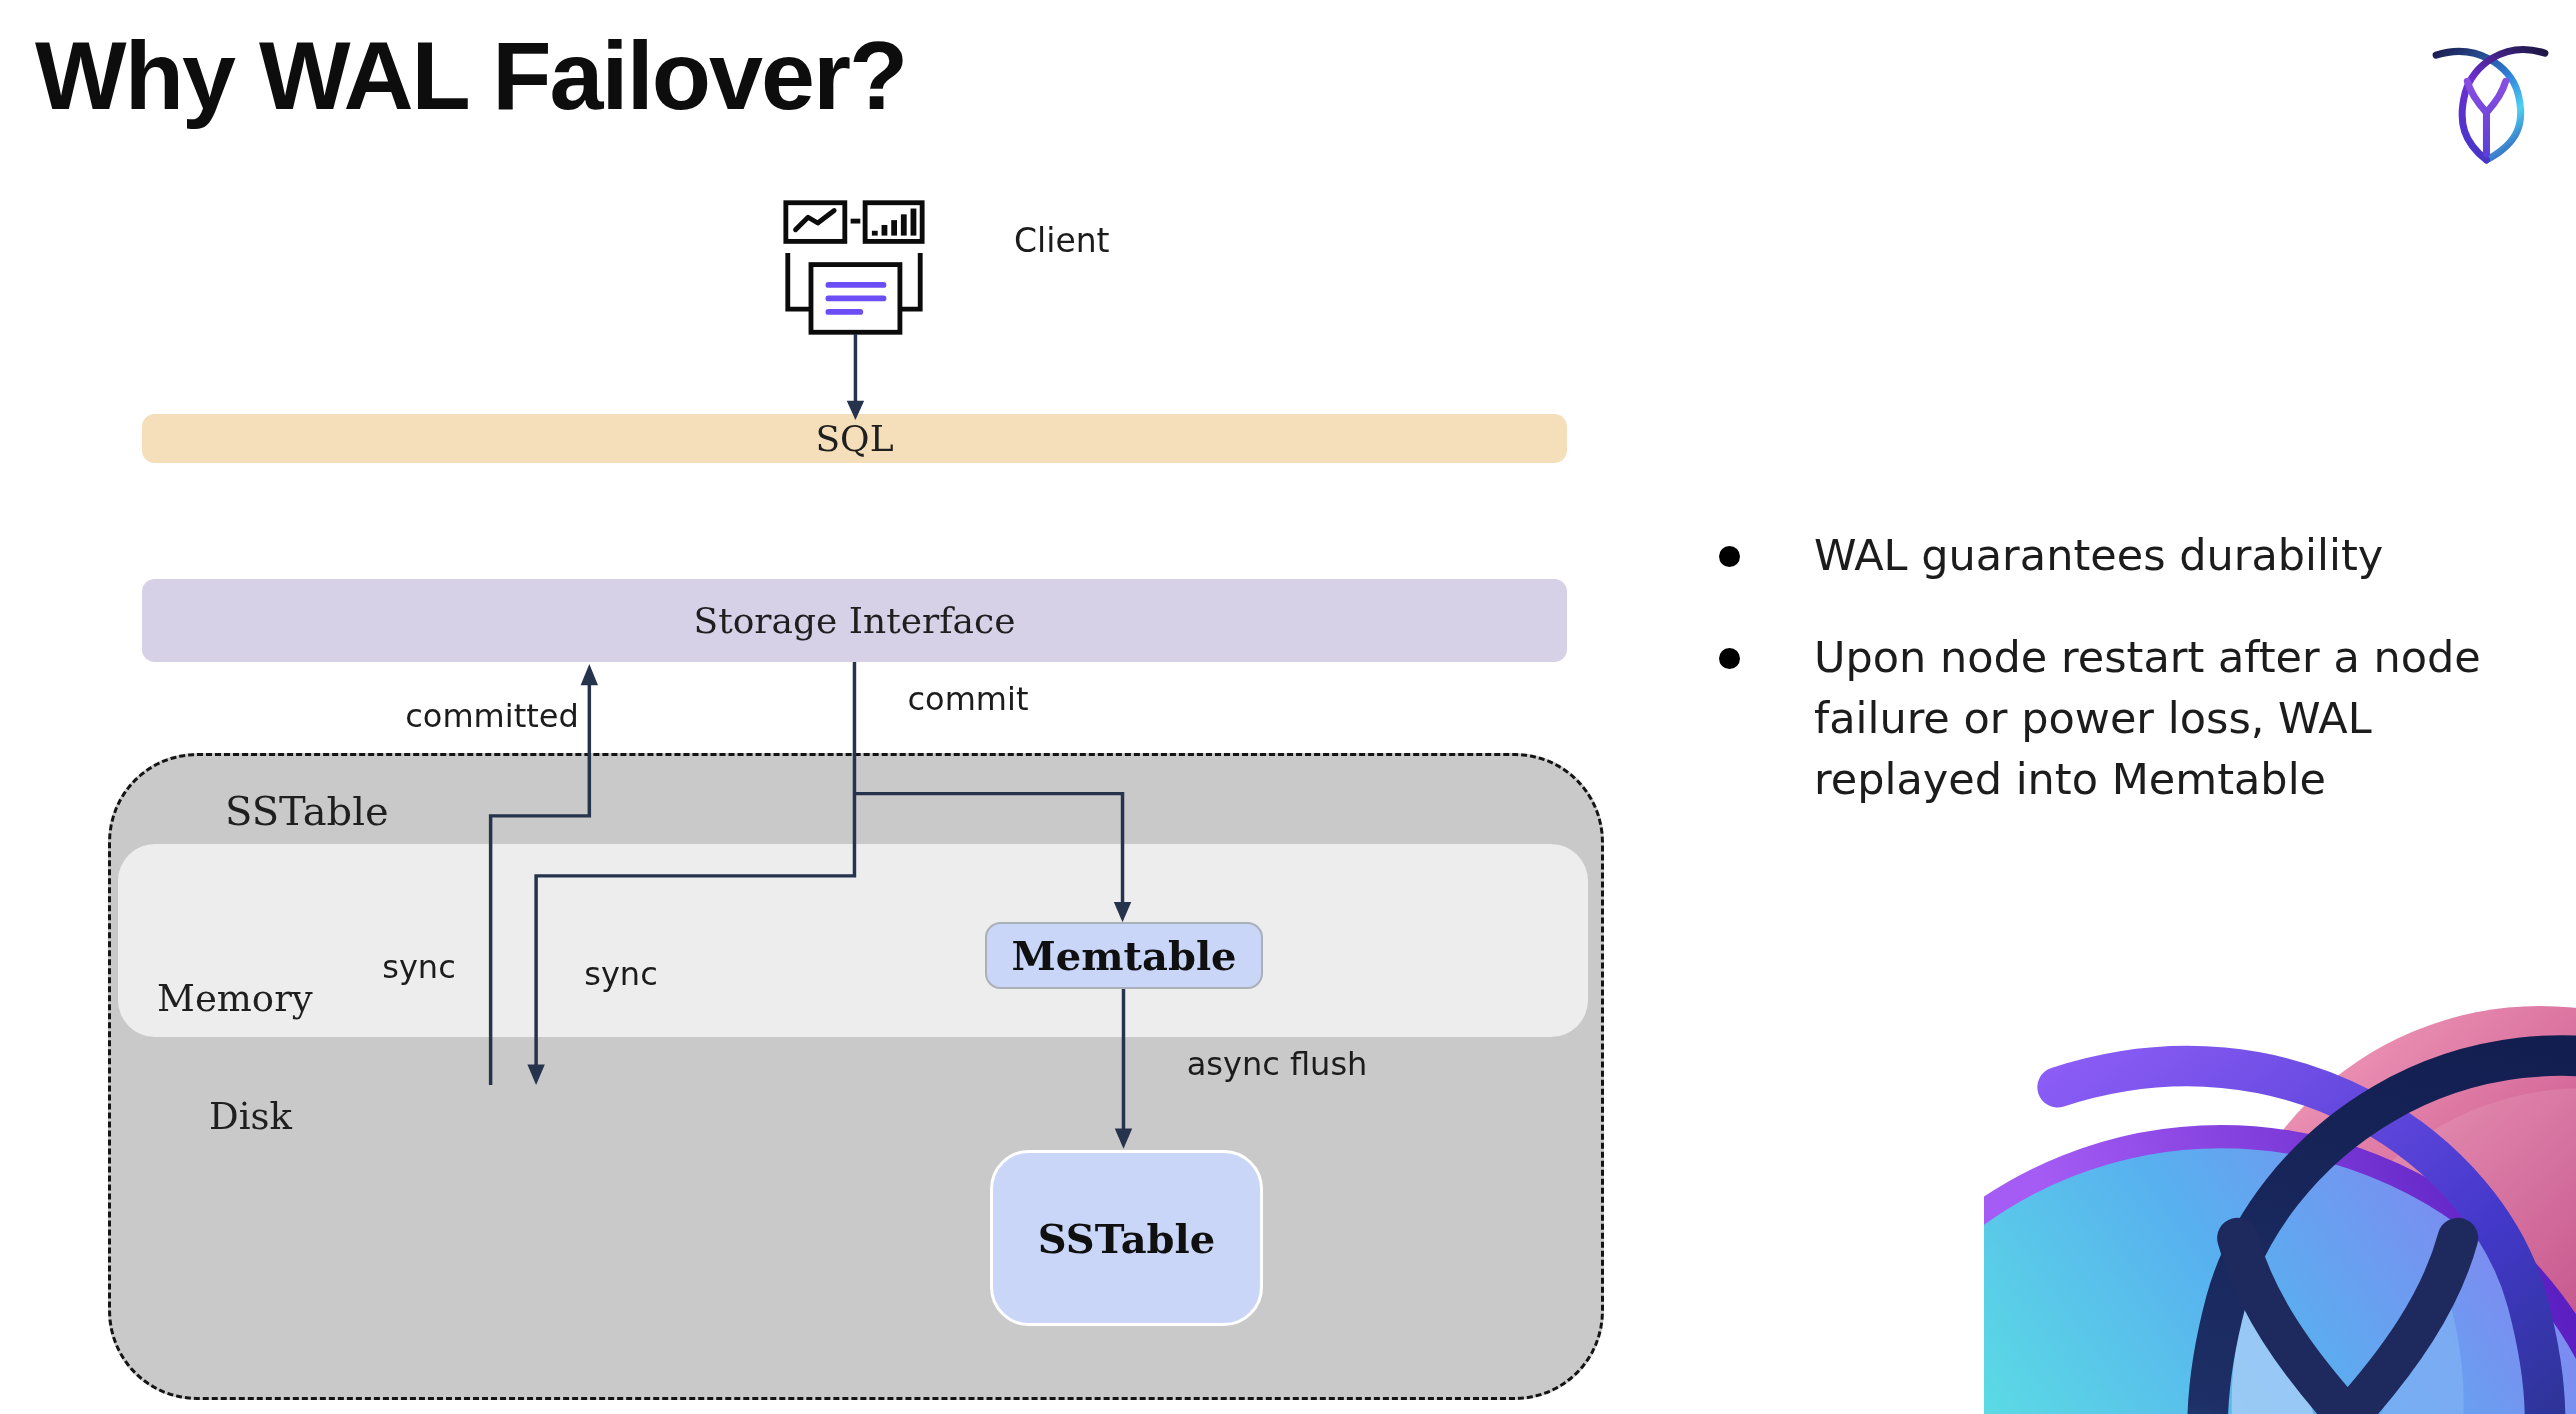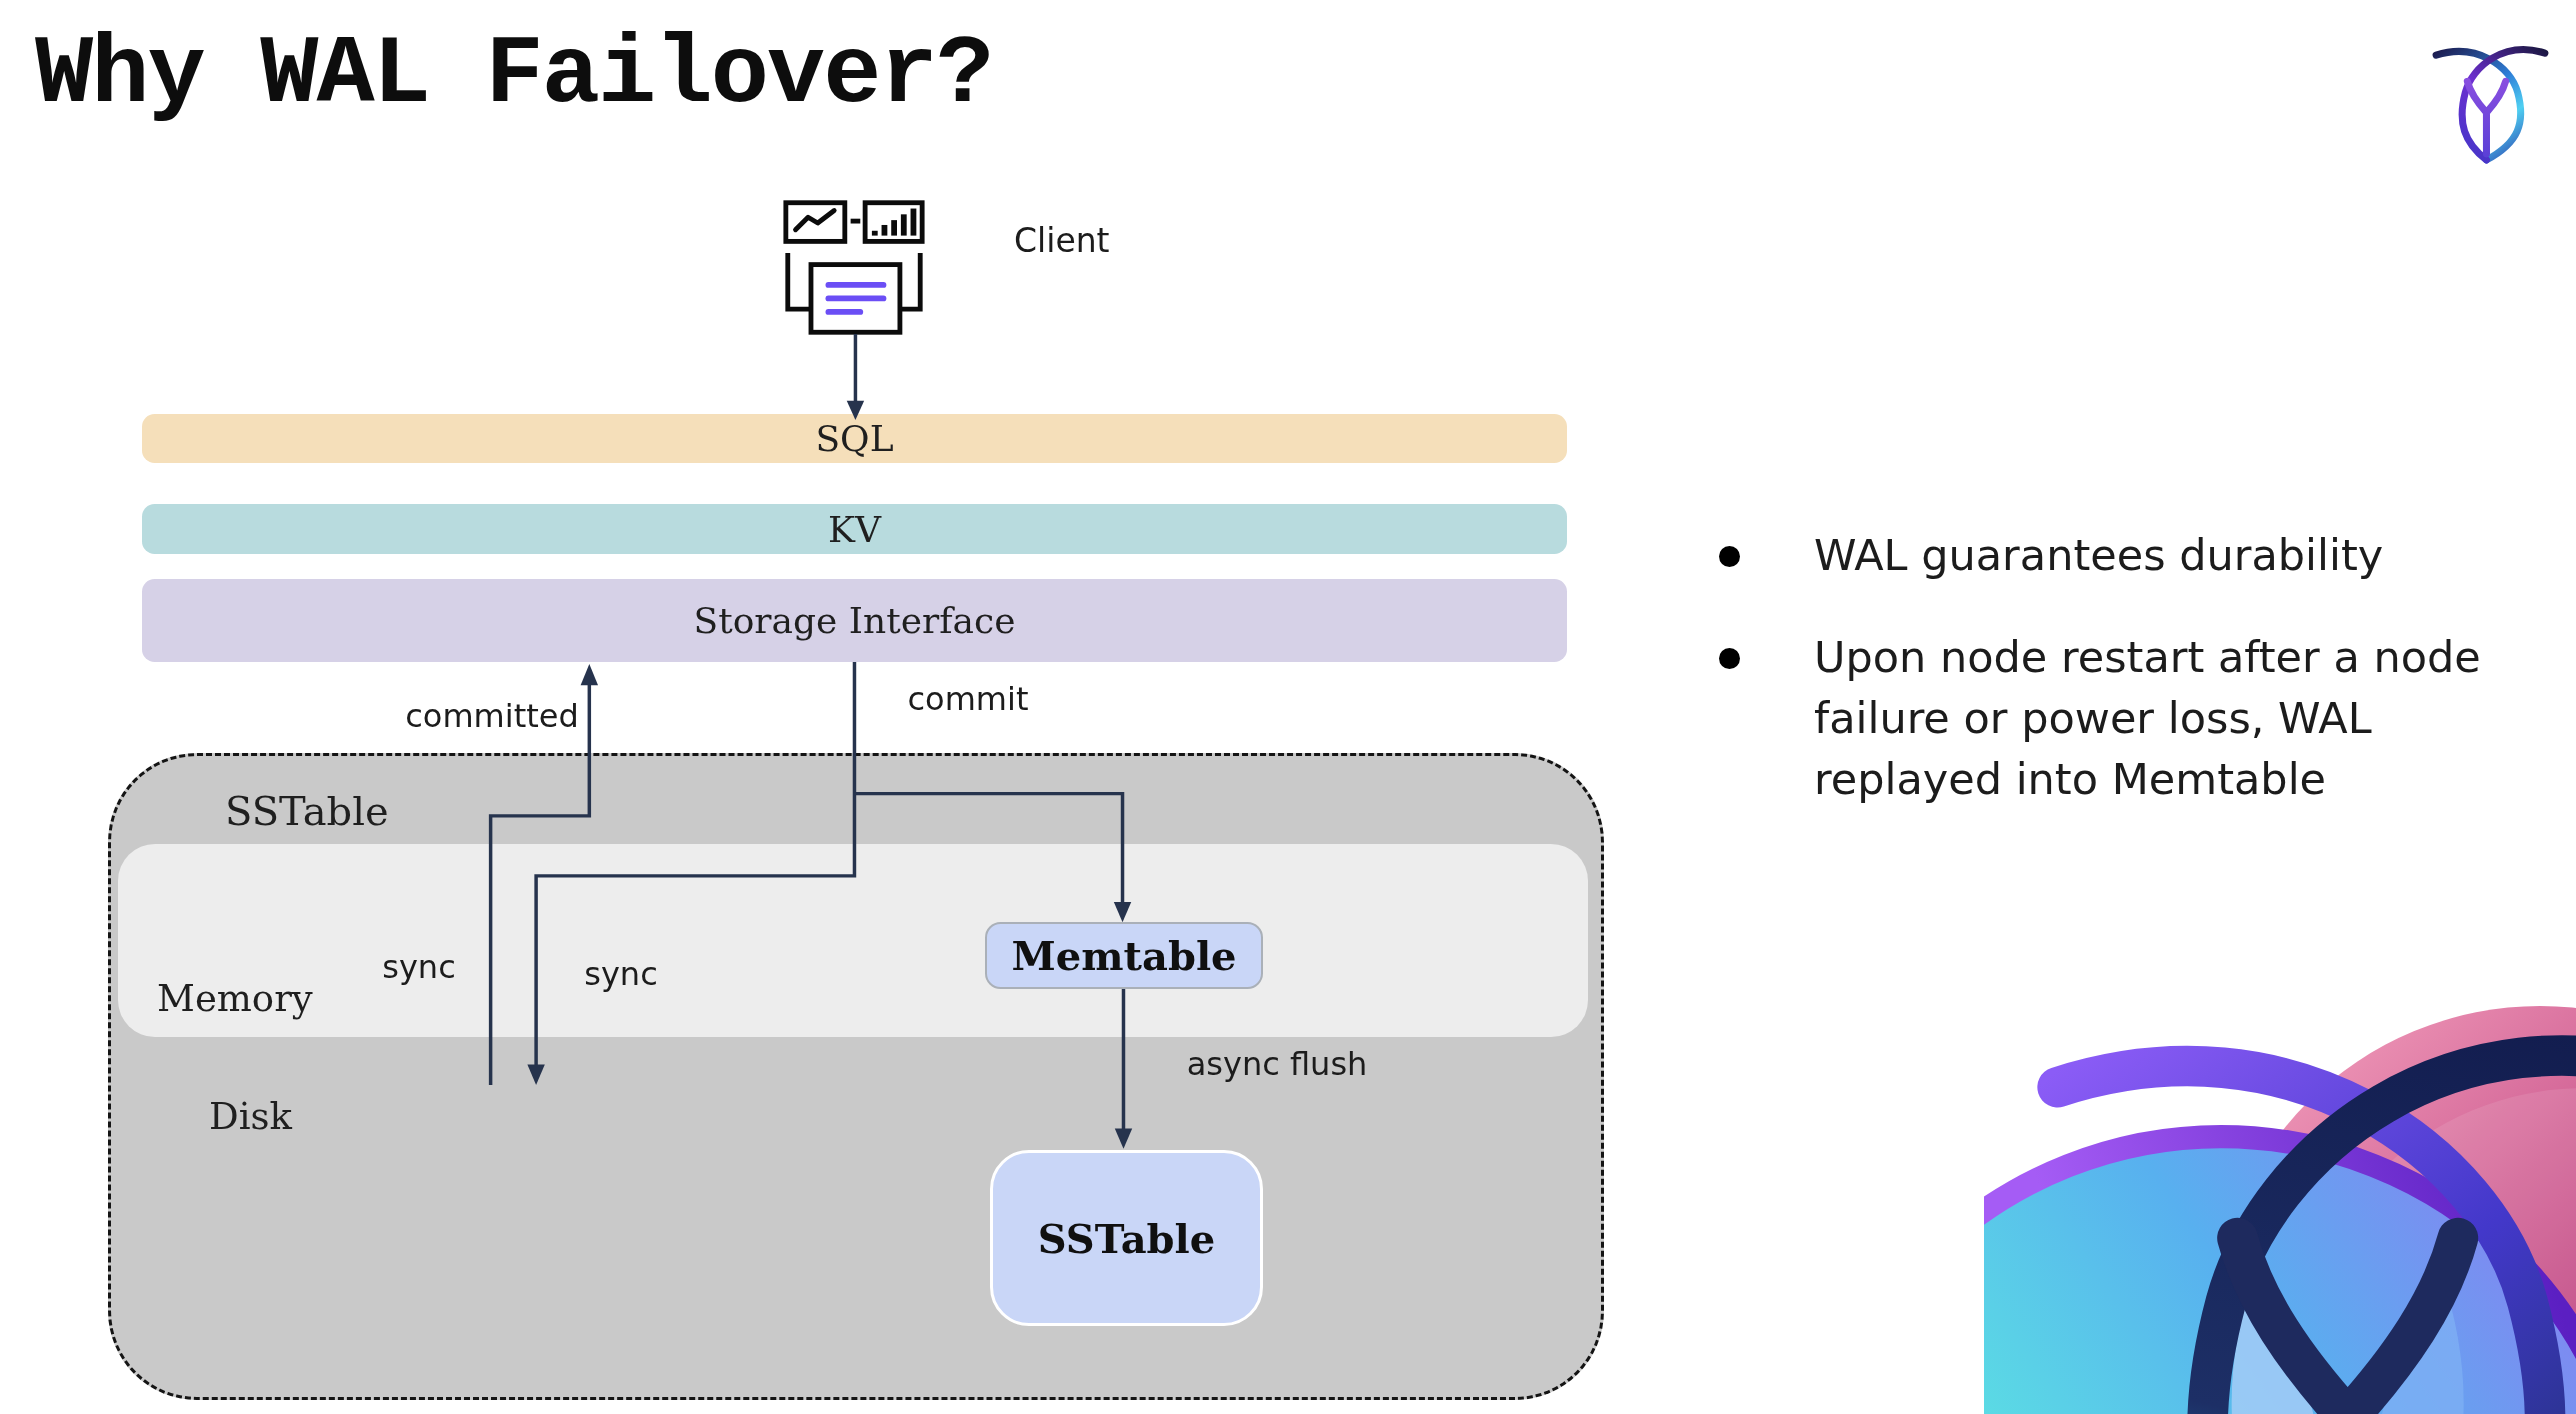--- a/index.html
+++ b/index.html
@@ -2,21 +2,21 @@
 <html style="--sql-bar: #f5dfba; --kv-bar: #b8dbde; --storage-bar: #d6d1e7; --pebble-bg: #c9c9c9; --memory-bg: #ededed; --node-fill: #c9d6f7; --memtable-border: #aab0b8; --arrow: #26334d; --doc-line: #6b4ef5; --text: #1c1c1c;"><head>
 <meta charset="utf-8">
 <style>
   html,body { margin:0; padding:0; background:#ffffff; }
   .slide {
     position:relative; width:2576px; height:1415px; background:#ffffff;
     overflow:hidden; font-family:"DejaVu Sans", sans-serif; color:var(--text);
   }
   .title {
     position:absolute; left:35px; top:27px; margin:0;
-    font-family:Liberation Mono, monospace; font-weight:800;
+    font-family:Liberation Sans, sans-serif; font-weight:800;
     font-size:97px; line-height:1.0; letter-spacing:-1.9px; color:#0d0d0d;
   }
   
   .layer {
     position:absolute; left:142px; width:1425px; box-sizing:border-box;
     display:flex; align-items:center; justify-content:center;
     font-family:"DejaVu Serif", serif; font-size:36px; color:#1f1f1f;
     border-radius:12.6px;
     text-align:center;
   }
@@ -131,23 +131,20 @@
         <line x1="51" y1="107" x2="108" y2="107"></line>
         <line x1="51" y1="121" x2="84" y2="121"></line>
       </g>
     </g>
   </svg>
   <div class="client-label">Client</div>
 
   <div class="layer sql">
     <span>SQL</span>
   </div>
-  <div class="layer kv">
-    <span>KV</span>
-  </div>
   <div class="layer storage">
     <span>Storage Interface</span>
   </div>
 
   <div class="pebble"></div>
   <div class="memory-band"></div>
   <div class="region-label lbl-pebble">SSTable</div>
   <div class="region-label lbl-memory">Memory</div>
   <div class="region-label lbl-disk">Disk</div>
 

